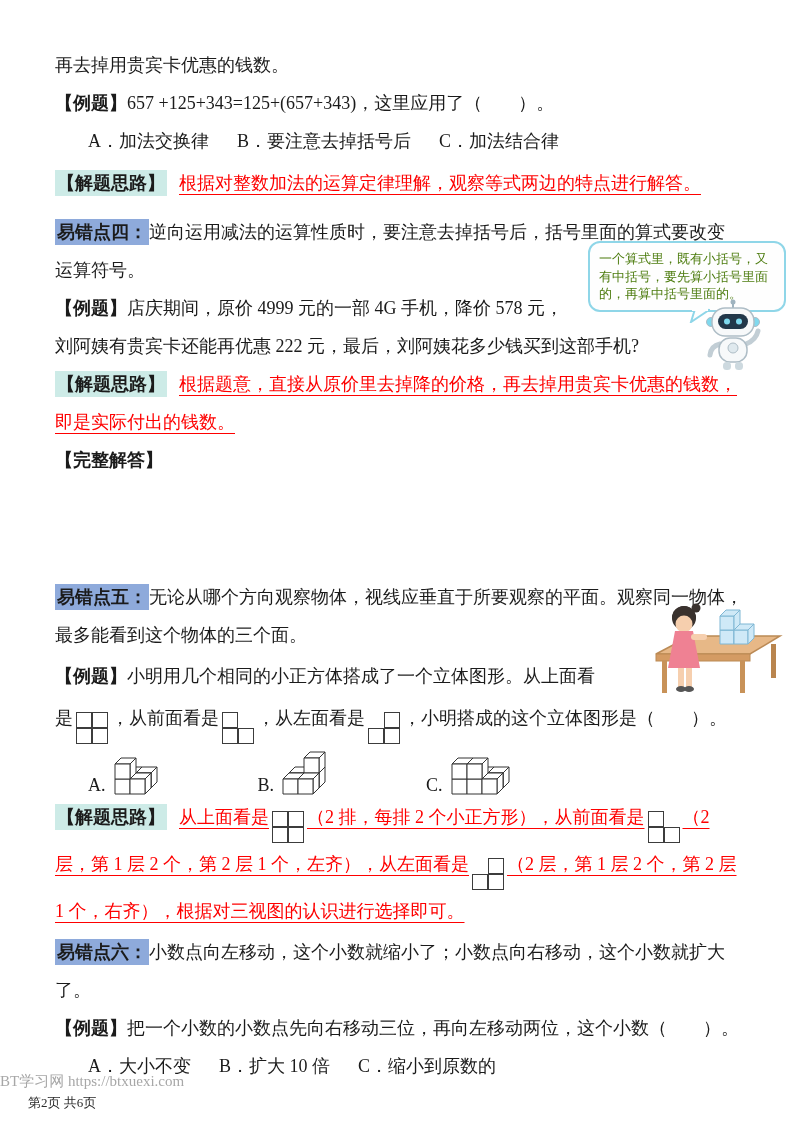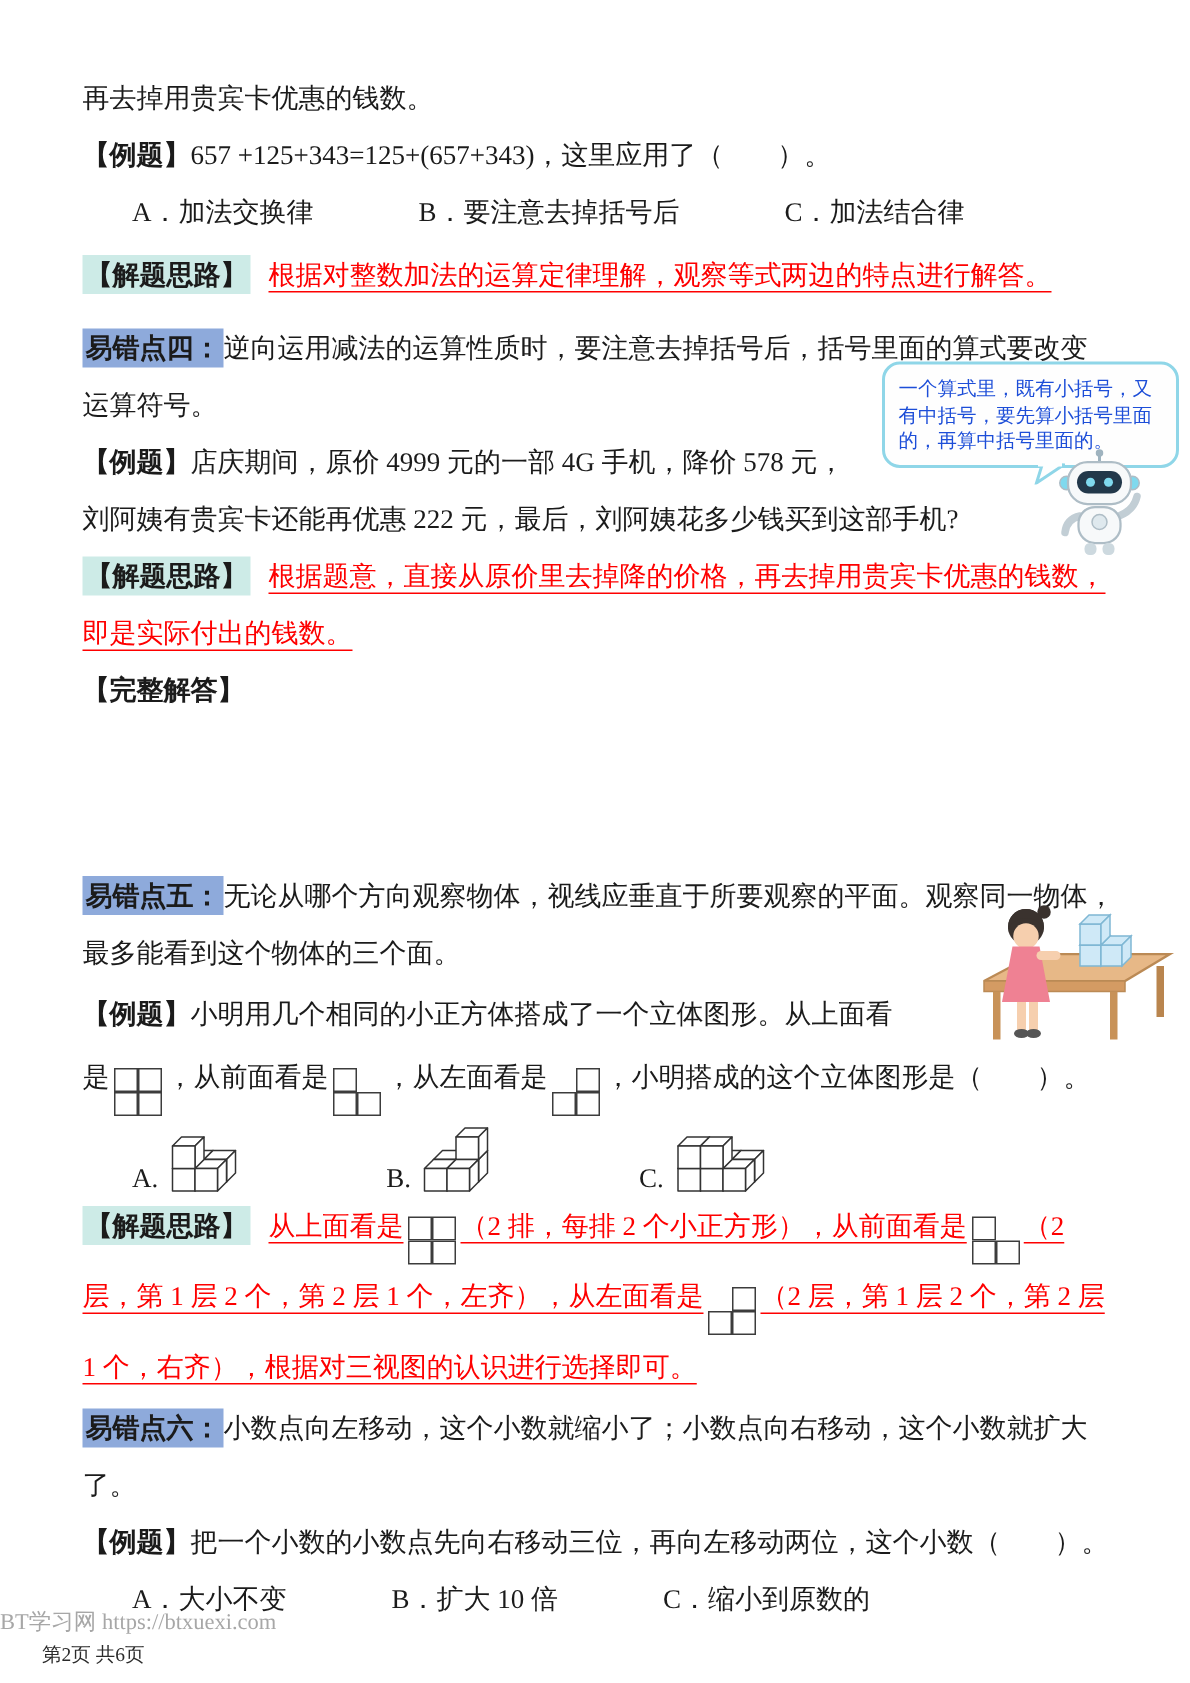--- a/index.html
+++ b/index.html
@@ -26,38 +26,38 @@
     text-decoration-thickness: 1px;
     text-underline-offset: 5px;
   }
   .hl-blue { background: var(--highlightBlue, #8eaadb); padding: 3px 2px; }
   .hl-teal { background: var(--highlightTeal, #cdebe7); padding: 3px 2px; }
   .sp { margin-left: 12px; }
   .w675 { width: 675px; }
   .mt3 { margin-top: 3px; } .mt4 { margin-top: 4px; }
   .mt11 { margin-top: 11px; } .mt99 { margin-top: 99px; }
 
-  .opts3, .opts6 { display: flex; gap: 70px; padding-left: 33px; }
+  .opts3, .opts6 { display: flex; gap: 28px; padding-left: 33px; }
 
   .grid-line { line-height: 46px; }
   .idea5 { line-height: 43px; }
 
   .vgrid { display: inline-grid; vertical-align: -4px; margin: 0 3px; }
   .vgrid i { width: 16px; height: 16px; border: 1px solid #3c3c3c; background: #fff; }
   .vgrid i.off { border-color: transparent; background: transparent; }
 
   .cube-row { display: flex; align-items: flex-end; gap: 100px; padding-left: 33px; margin-top: 6px; height: 46px; }
   .cube-opt { display: flex; align-items: flex-end; gap: 8px; font-size: 18px; }
   .cube-opt svg { margin-bottom: 1px; }
 
   .bubble {
     position: absolute; left: 588px; top: 241px; width: 198px;
     border: 2px solid var(--bubbleBorder, #8fd6e8);
     border-radius: 12px; background: #fefefe;
-    padding: 7px 9px; font-size: 13px; line-height: 17.5px; color: #1d4ed8;
+    padding: 7px 9px; font-size: 13px; line-height: 17.5px; color: #4d7c0f;
   }
   .bubble .tail { position: absolute; left: 98px; bottom: -13px; }
   .robot { position: absolute; left: 700px; top: 298px; }
   .scene { position: absolute; left: 628px; top: 598px; }
 
   .footer { position: absolute; left: 0; right: 0; bottom: 10px; }
   .footer .site { font-size: 15px; color: #a7a7a7; }
   .footer .pageno { font-size: 13px; color: #2a2a2a; margin-top: 3px; padding-left: 28px; }
 </style>
 </head>

